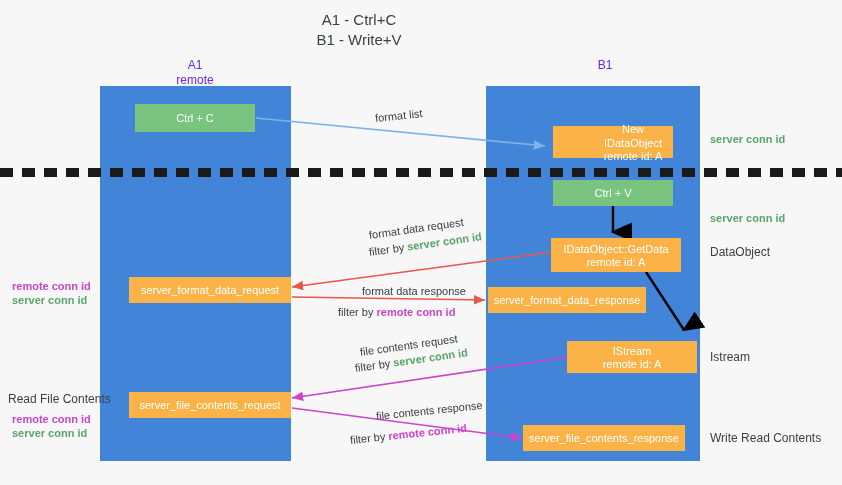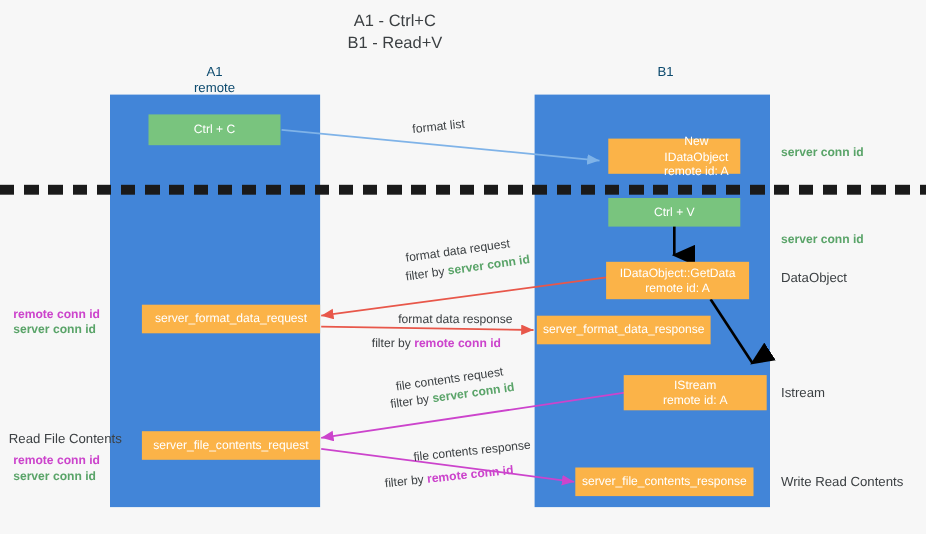--- a/index.html
+++ b/index.html
@@ -5,21 +5,21 @@
   html,body{margin:0;padding:0;background:#f7f7f7;}
   body{width:842px;height:485px;position:relative;overflow:hidden;
        font-family:"Liberation Sans","DejaVu Sans",sans-serif;color:#3c4043;}
   #stage{position:absolute;inset:0;}
   .abs{position:absolute;}
 
   
   .title{left:0;top:10px;width:718px;text-align:center;font-size:15px;line-height:20px;color:#3c4043;}
 
   
-  .colhead{text-align:center;font-size:12px;line-height:15px;color:#0c4a6e;}
+  .colhead{text-align:center;font-size:12px;line-height:15px;color:#6d28d9;}
 
   
   .lane{background:#4285d8;}
 
   
   .box{box-sizing:border-box;display:flex;flex-direction:column;align-items:center;
        justify-content:center;text-align:center;color:#ffffff;font-size:11px;line-height:14px;}
   .box.green{background:#79c47e;}
   .box.orange{background:#fbb348;}
   .box .l2{font-size:11px;line-height:13px;}
@@ -39,21 +39,21 @@
 
   svg.overlay{position:absolute;left:0;top:0;width:842px;height:485px;pointer-events:none;}
 </style>
 </head>
 <body>
 
 <div id="stage">
 
   <div class="abs title">
     <div>A1 - Ctrl+C</div>
-    <div>B1 - Read+V</div>
+    <div>B1 - Write+V</div>
   </div>
 
   <div class="abs colhead" style="left:120px;top:58px;width:150px;">
     <div>A1</div>
     <div>remote</div>
   </div>
   <div class="abs colhead" style="left:530px;top:58px;width:150px;">
     <div>B1</div>
   </div>
 

